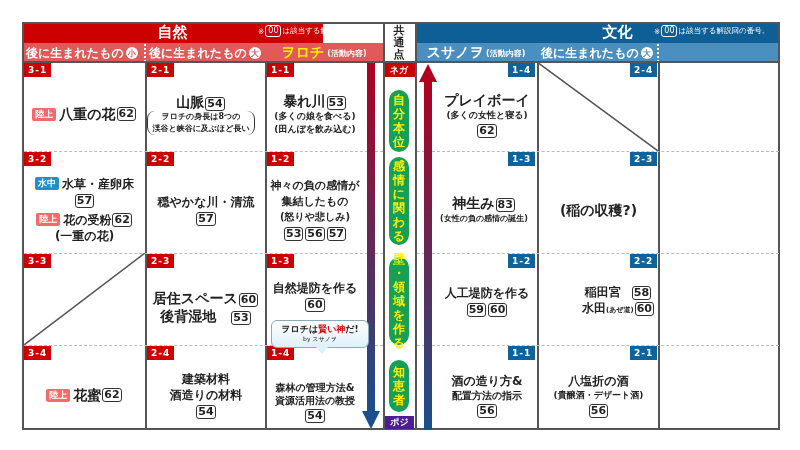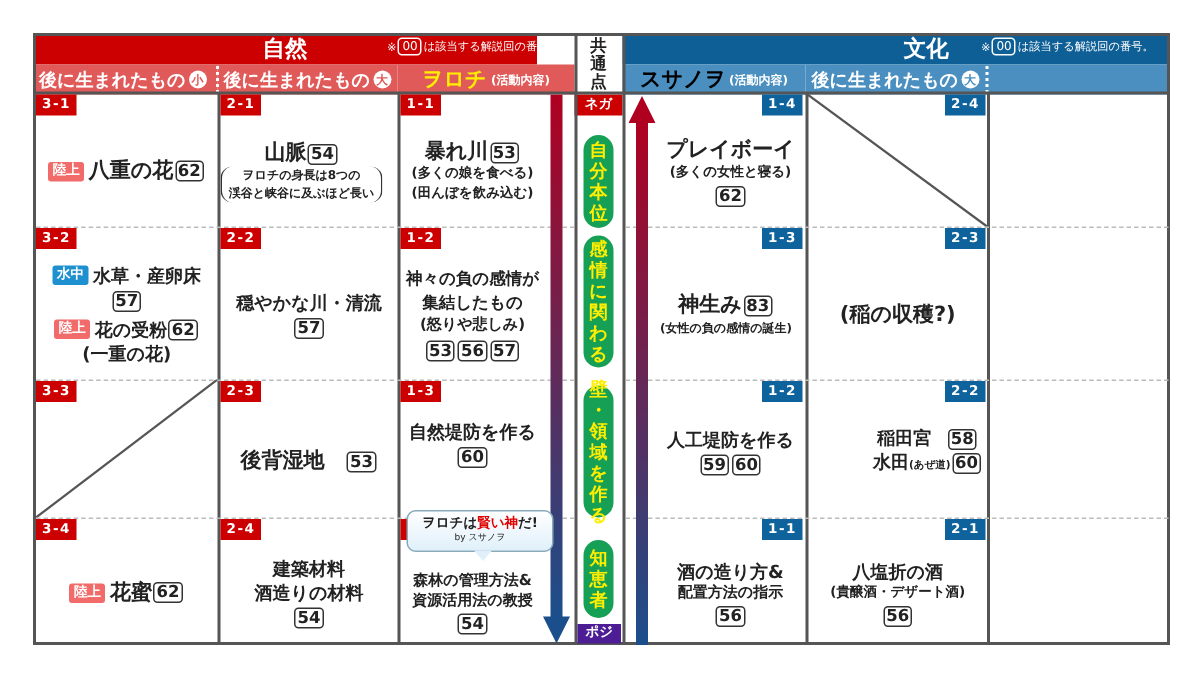--- a/index.html
+++ b/index.html
@@ -18,28 +18,28 @@
   .tag.red { background: #cc0000; }
   .tag.blue { background: #0e639c; }
   .cell { position: absolute; display: flex; flex-direction: column; align-items: center; justify-content: center; text-align: center; font-weight: bold; }
   .big { font-size: 14px; line-height: 18px; }
   .med { font-size: 12px; line-height: 16px; }
   .small { font-size: 9px; line-height: 13px; }
   .num { display: inline-block; border: 1.3px solid #333; border-radius: 3px; font-size: 11px; line-height: 12px; padding: 0 1px; margin: 0 1px; font-weight: bold; }
   .badge { display: inline-block; font-size: 9px; color: #fff; padding: 1px 3px; border-radius: 2px; margin-right: 3px; line-height: 11px; }
   .row-inline { display: flex; align-items: center; justify-content: center; }
   .pill { position: absolute; left: 389px; width: 20px; background: #15a055; border-radius: 10px; color: #ffee00; font-weight: bold; font-size: 12px; line-height: 14px; text-align: center; display: flex; flex-direction: column; align-items: center; justify-content: center; }
-  .bubble { position: absolute; left: 271px; top: 340px; width: 98px; height: 28px; border: 1px solid #8ab; border-radius: 6px; background: linear-gradient(#ffffff, #dff0fa); text-align: center; font-size: 9px; font-weight: bold; line-height: 12px; padding-top: 2px; }
+  .bubble { position: absolute; left: 271px; top: 320px; width: 98px; height: 28px; border: 1px solid #8ab; border-radius: 6px; background: linear-gradient(#ffffff, #dff0fa); text-align: center; font-size: 9px; font-weight: bold; line-height: 12px; padding-top: 2px; }
   .bubble .by { font-size: 6px; line-height: 7px; font-weight: normal; }
   .bubble::after { content: ""; position: absolute; left: 44px; bottom: -7px; border-left: 6px solid transparent; border-right: 6px solid transparent; border-top: 7px solid #dff0fa; }
 </style>
 </head>
 <body>
 
-<div class="hdr1" style="left:22px;width:336px;background:#cc0000;">
+<div class="hdr1" style="left:22px;width:301px;background:#cc0000;">
   <span style="font-size:15px;">自然</span>
 </div>
 <div class="note" style="left:258px;">
   <span>※</span>
     <span class="box">00</span>
     <span>は該当する解説回の番号。</span>
 </div>
 <div class="abs" style="left:383px;top:22px;width:32px;height:41px;background:#fff;display:flex;flex-direction:column;align-items:center;justify-content:center;font-weight:bold;font-size:11px;line-height:12px;">
   <span>共</span>
   <span>通</span>
@@ -61,21 +61,21 @@
 <div class="hdr2" style="left:145px;width:120px;background:#e05a5a;">
   <span>後に生まれたもの</span>
     <span class="circ" style="color:#e05a5a;">大</span>
 </div>
 <div class="hdr2" style="left:265px;width:118px;background:#e05a5a;justify-content:center;padding-left:0;">
   <span style="color:#ffee00;font-size:14px;">ヲロチ</span>
   <span style="font-size:8px;margin-left:3px;">(活動内容)</span>
 </div>
 <div class="abs" style="left:383px;top:63px;width:32px;height:14px;background:#cc0000;color:#fff;font-size:9px;font-weight:bold;text-align:center;line-height:14px;">ネガ</div>
 <div class="hdr2" style="left:415px;width:122px;background:#4a8fbf;justify-content:center;padding-left:0;">
-  <span style="color:#000000;font-size:14px;">スサノヲ</span>
+  <span style="color:#ffffff;font-size:14px;">スサノヲ</span>
   <span style="font-size:8px;margin-left:2px;">(活動内容)</span>
 </div>
 <div class="hdr2" style="left:537px;width:243px;background:#4a8fbf;">
   <span>後に生まれたもの</span>
     <span class="circ" style="color:#4a8fbf;">大</span>
 </div>
 <div class="vdot" style="left:144px;top:44px;height:18px;"></div>
 <div class="vdot" style="left:657px;top:44px;height:18px;"></div>
 
 <div class="frame"></div>
@@ -210,20 +210,21 @@
   <div class="small" style="border-left:1.5px solid #333;border-right:1.5px solid #333;border-radius:8px;padding:0 4px;font-size:8px;line-height:12px;">
     <div>ヲロチの身長は8つの</div>
     <div>渓谷と峡谷に及ぶほど長い</div>
   </div>
 </div>
 <div class="cell" style="left:147px;top:166px;width:118px;height:87px;">
   <div class="med">穏やかな川・清流</div>
   <div class="med"><span class="num">57</span></div>
 </div>
 <div class="cell" style="left:147px;top:268px;width:118px;height:77px;">
+  <div class="big"><span>居住スペース</span><span class="num">60</span></div>
   <div class="big"><span>後背湿地</span><span style="display:inline-block;width:14px;"></span><span class="num">53</span></div>
 </div>
 <div class="cell" style="left:147px;top:360px;width:118px;height:70px;">
   <div class="med">建築材料</div>
   <div class="med">酒造りの材料</div>
   <div class="med"><span class="num">54</span></div>
 </div>
 
 <div class="cell" style="left:267px;top:77px;width:96px;height:74px;">
   <div class="big"><span>暴れ川</span><span class="num">53</span></div>

